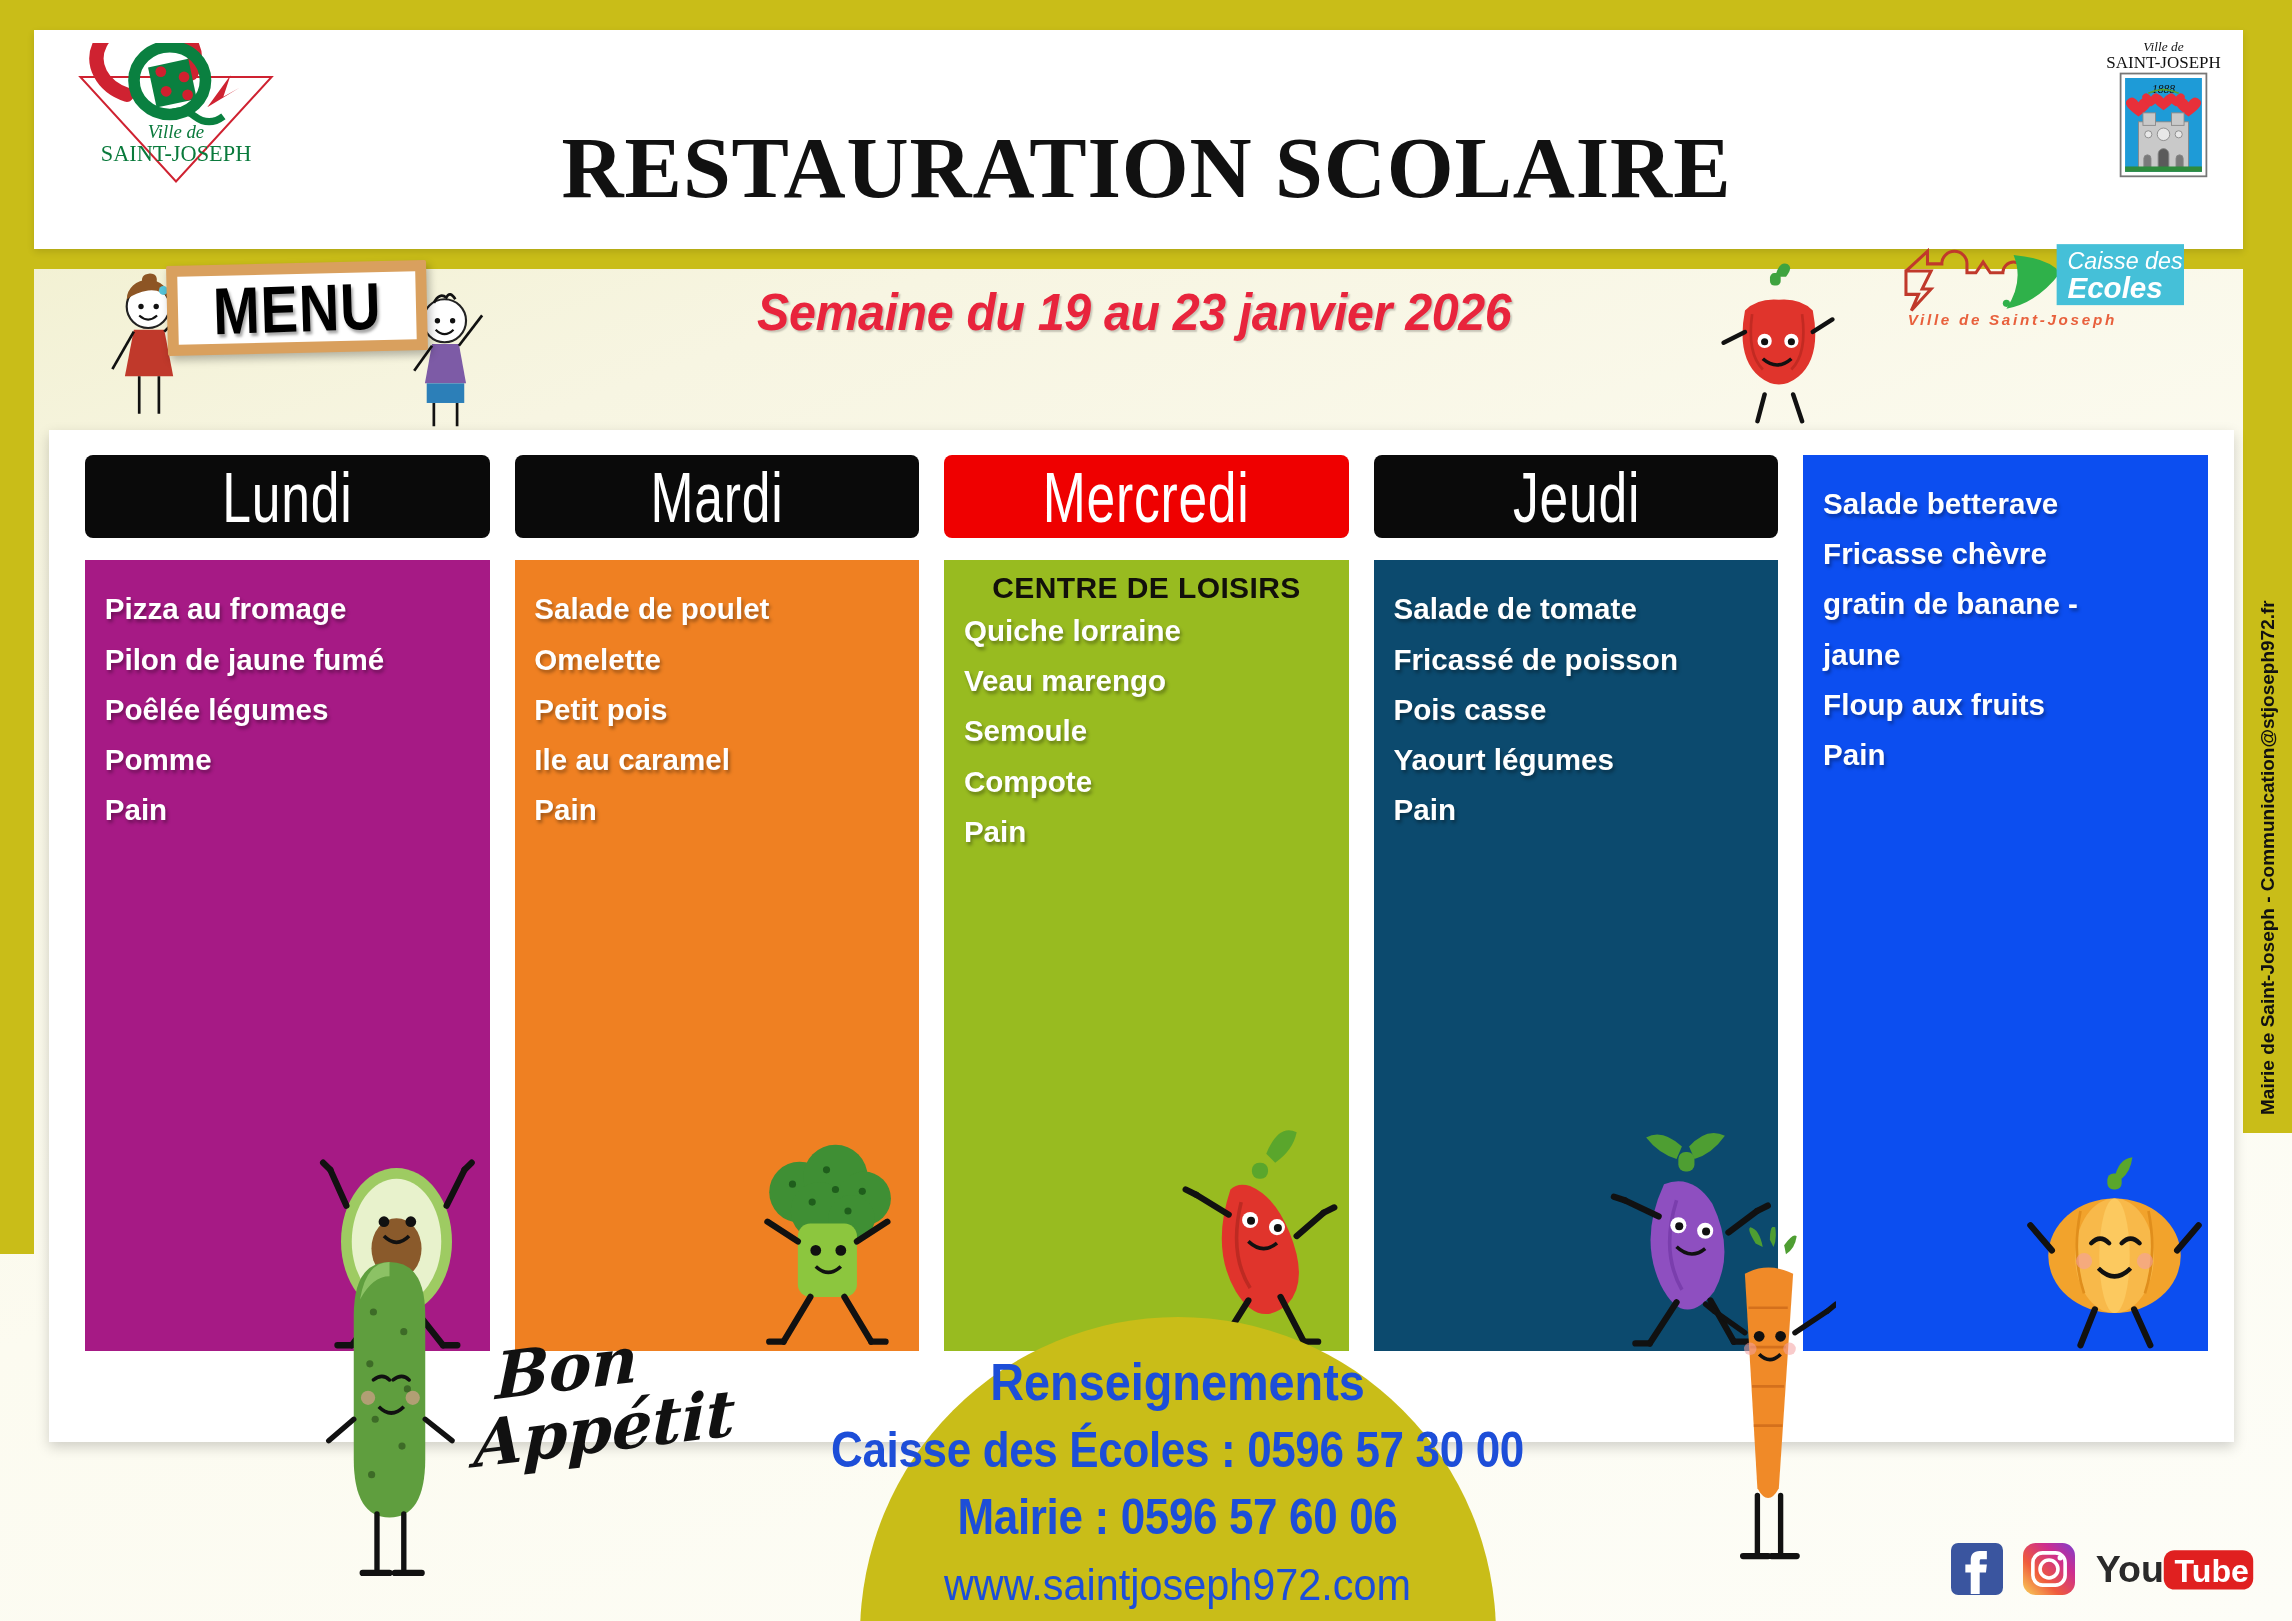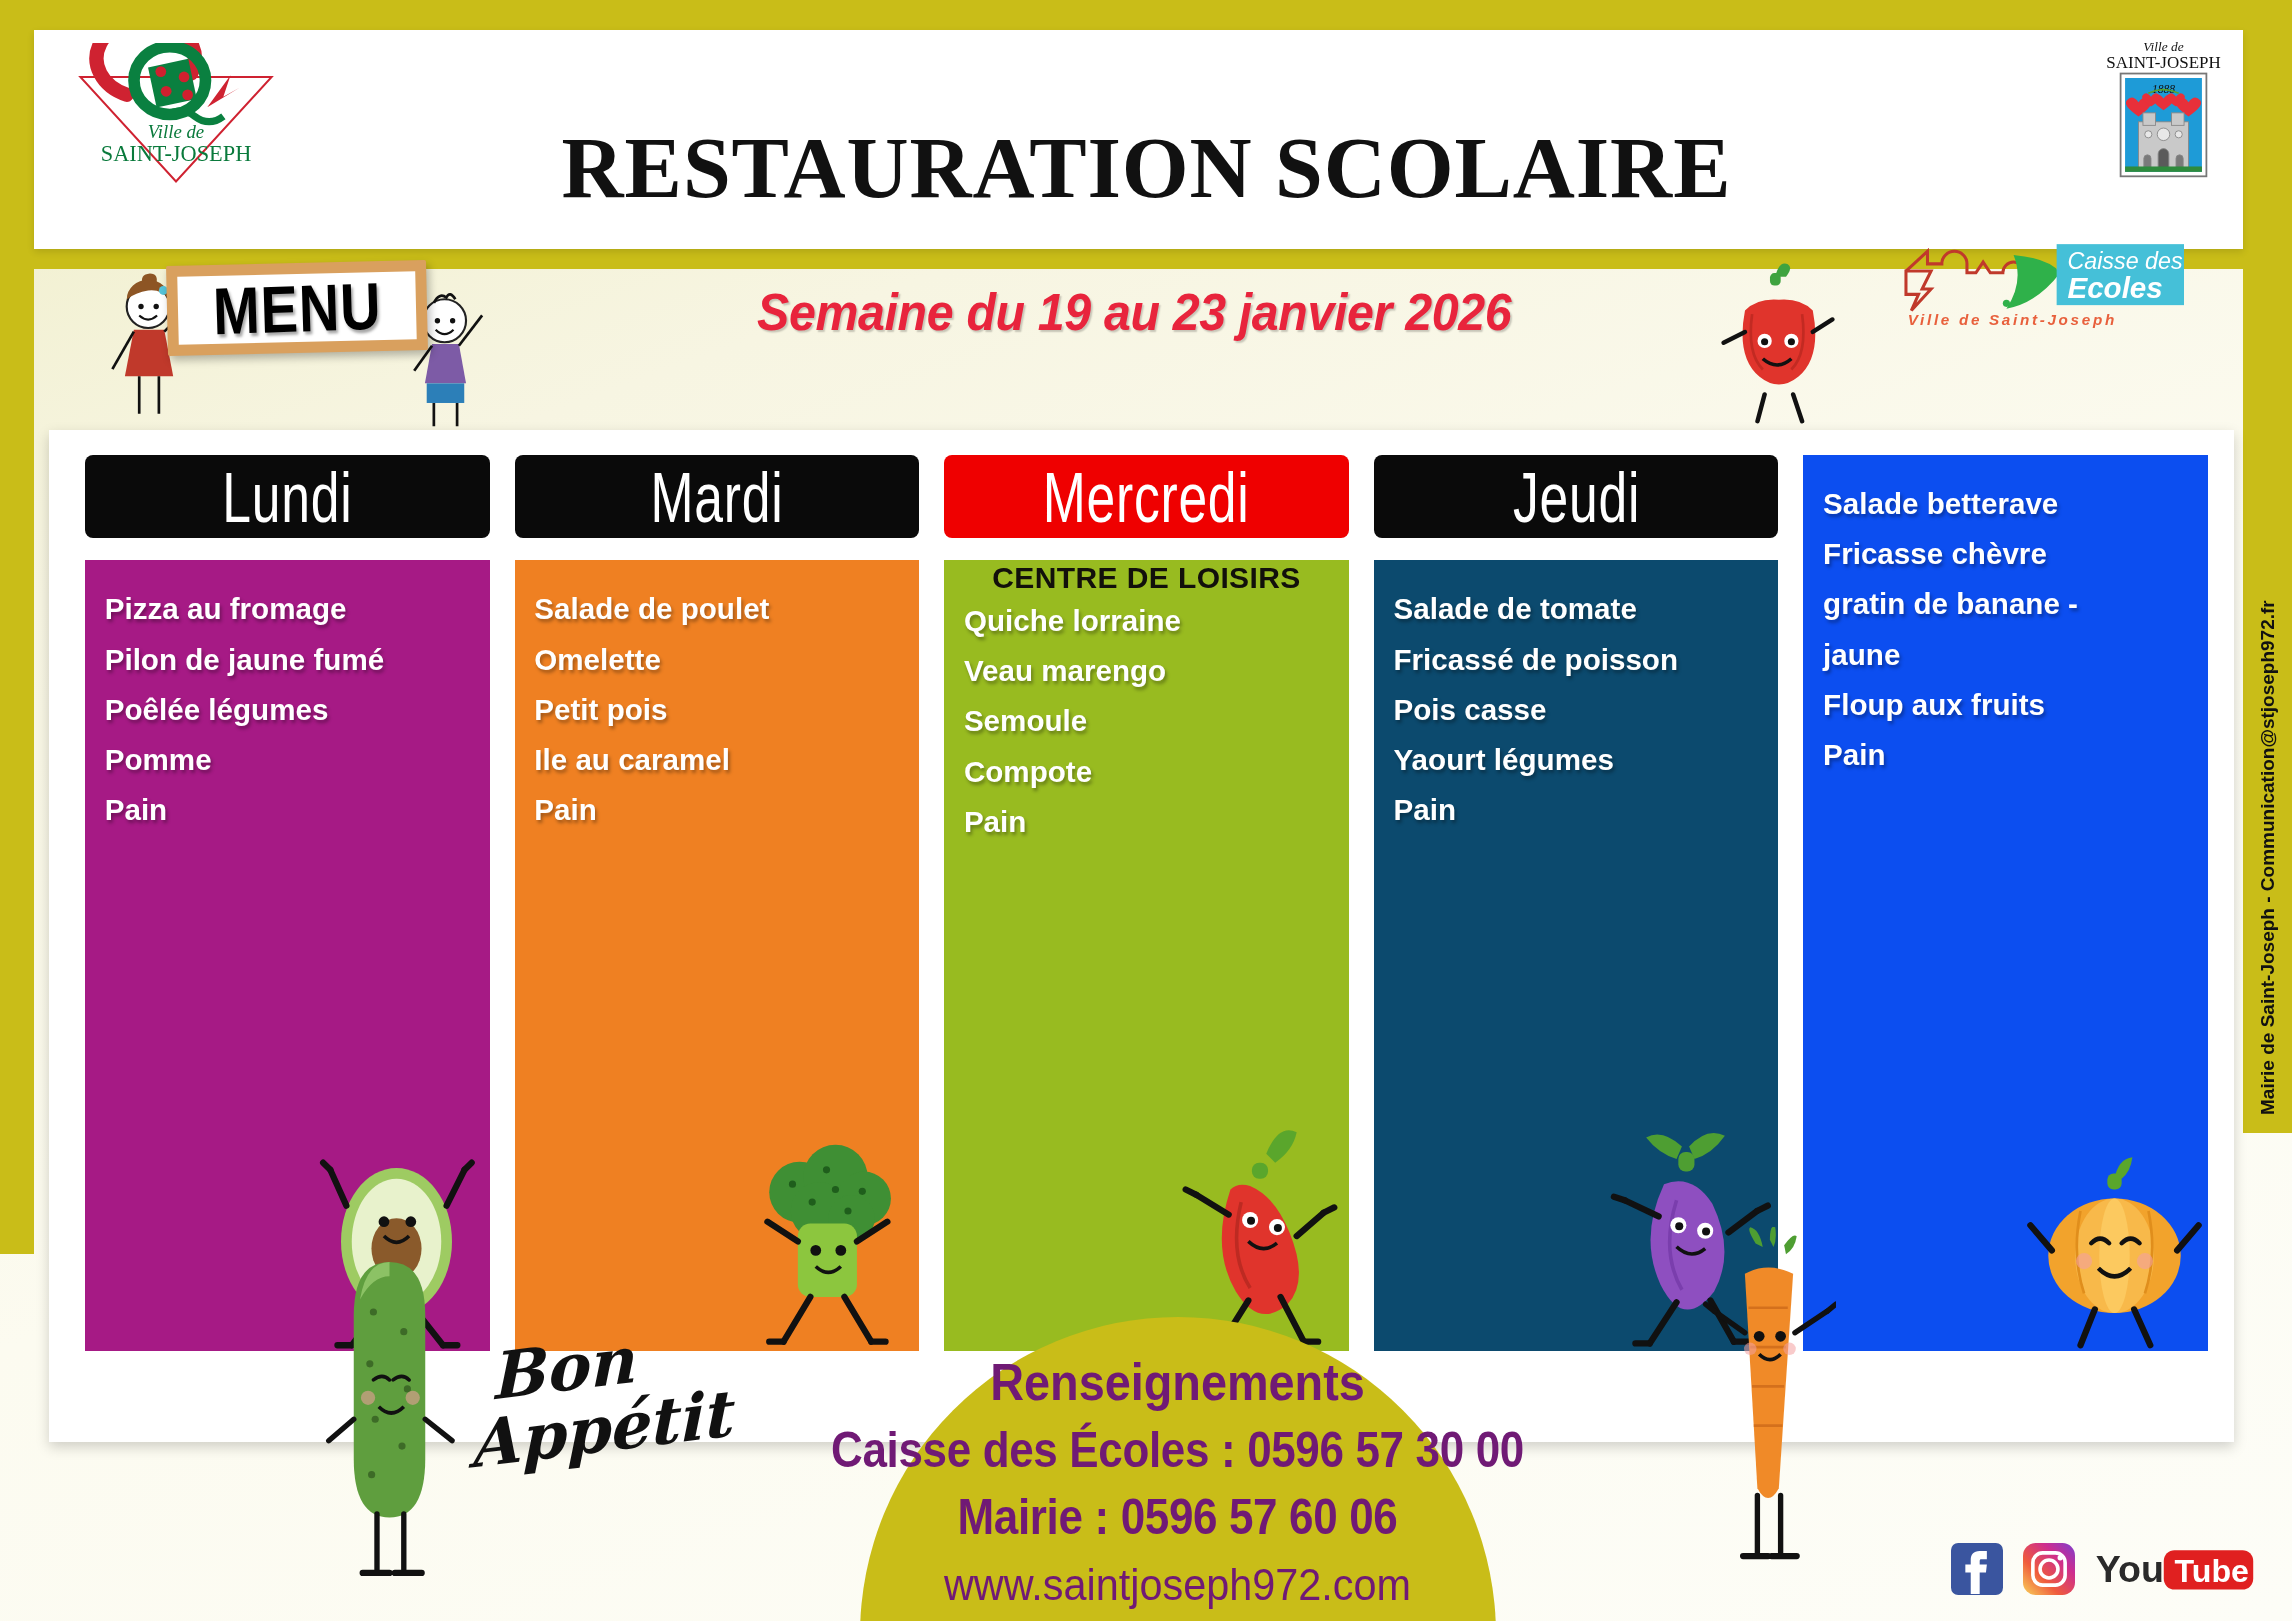--- a/index.html
+++ b/index.html
@@ -124,21 +124,21 @@
     color: #ffffff;
     transform: scaleX(0.82) scaleY(1.12);
     letter-spacing: 0.9px;
   }
   .day-body {
     flex: 1 1 auto;
     position: relative;
     padding: 34px 19.7px 18px 19.7px;
     overflow: hidden;
   }
-  .day-body.has-sub { padding-top: 1px; }
+  .day-body.has-sub { padding-top: 11px; }
   .subtitle {
     font-family: "Liberation Sans", sans-serif;
     font-weight: 700; font-size: 30px;
     color: #12100b; text-align: center;
     margin-bottom: 10.7px; letter-spacing: 0.4px;
   }
   .dish {
     font-family: "Liberation Sans", sans-serif;
     font-weight: 700; font-size: 29.6px;
     color: #ffffff;
@@ -176,21 +176,21 @@
     position: absolute; left: 860px; top: 1317px;
     width: 636px; height: 636px;
     background: #c9bd18;
     border-radius: 50%;
     z-index: 5;
     overflow: hidden;
   }
   .info-inner {
     position: absolute; left: 618px; top: 1352px;
     width: 1119px; z-index: 9;
-    text-align: center; color: #701a75;
+    text-align: center; color: #1d4ed8;
   }
   .info-title {
     font-family: "Liberation Sans Narrow", "Liberation Sans", sans-serif;
     font-weight: 700; font-size: 52px; margin-bottom: 9px;
     transform: scaleX(0.9);
   }
   .info-line {
     font-family: "Liberation Sans Narrow", "Liberation Sans", sans-serif;
     font-weight: 700; font-size: 50px; margin-bottom: 9px;
     transform: scaleX(0.88);

